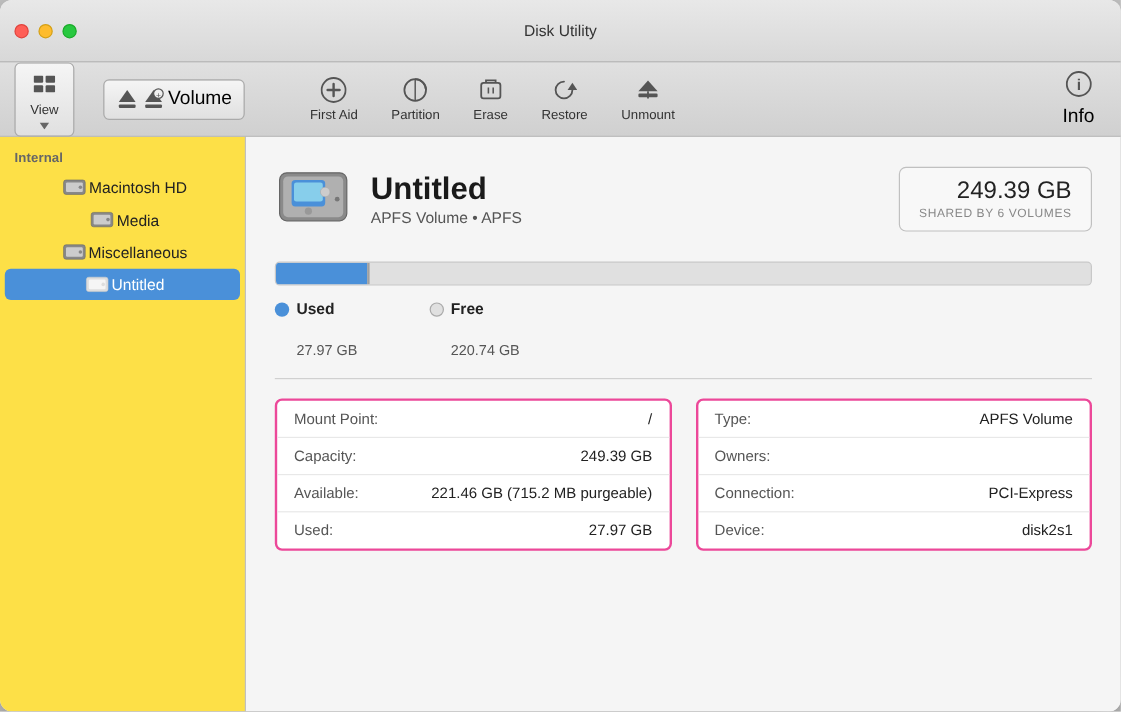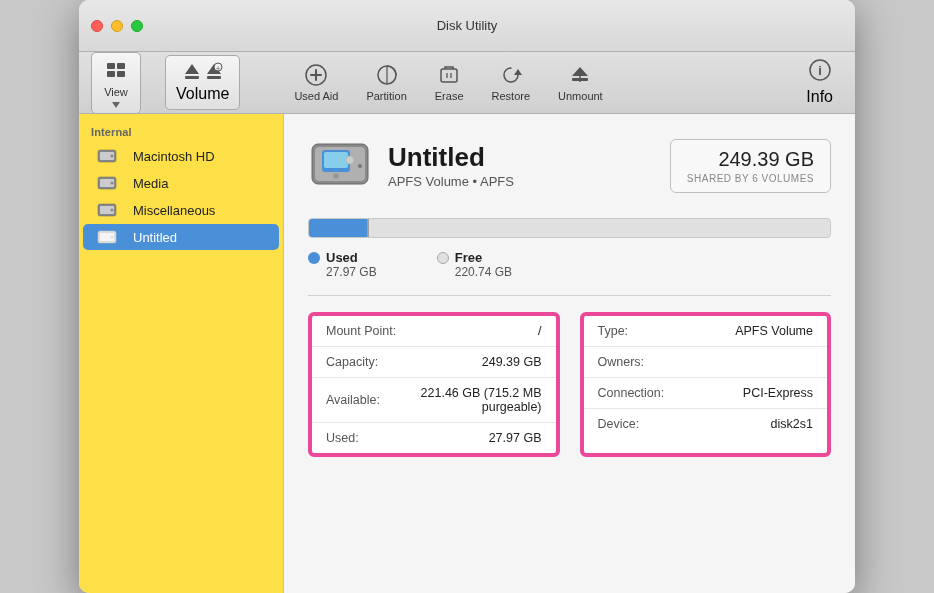--- a/index.html
+++ b/index.html
@@ -8,21 +8,21 @@
       font-family: -apple-system, BlinkMacSystemFont, "Helvetica Neue", Arial, sans-serif;
       background: #c8c8c8;
       width: 934px;
       height: 593px;
       display: flex;
       align-items: center;
       justify-content: center;
     }
 
     .window {
-      width: 776px;
+      width: 934px;
       height: 593px;
       background: #f0f0f0;
       border-radius: 10px;
       overflow: hidden;
       box-shadow: 0 10px 40px rgba(0,0,0,0.4);
       display: flex;
       flex-direction: column;
     }
 
     
@@ -97,21 +97,20 @@
     }
 
     .toolbar-btn .btn-label {
       font-size: 11px;
       color: #333;
       white-space: nowrap;
     }
 
     .toolbar-volume-group {
       display: flex;
-      flex-direction: column;
       align-items: center;
       gap: 3px;
       padding: 6px 10px;
       cursor: pointer;
       min-width: 70px;
       margin-right: 20px;
     }
 
     .volume-icons {
       display: flex;
@@ -153,27 +152,28 @@
       font-weight: 600;
       color: #666;
       padding: 4px 12px 4px 12px;
       text-transform: none;
       letter-spacing: 0.01em;
     }
 
     .sidebar-item {
       display: flex;
       align-items: center;
-      gap: 16px;
+      gap: 2px;
       padding: 5px 10px 5px 14px;
       cursor: pointer;
       font-size: 13px;
       color: #222;
       border-radius: 5px;
       margin: 1px 4px;
+      justify-content: center;
     }
 
     .sidebar-item.active {
       background: #4a90d9;
       color: white;
     }
 
     .sidebar-item.active .item-label { color: white; }
 
     .disk-icon {
@@ -289,21 +289,21 @@
     .legend-item {
       display: flex;
       flex-direction: column;
       align-items: flex-start;
     }
 
     .legend-header {
       display: flex;
       align-items: center;
       gap: 6px;
-      margin-bottom: 0;
+      margin-bottom: 20px;
     }
 
     .legend-dot {
       width: 12px;
       height: 12px;
       border-radius: 50%;
     }
 
     .legend-title {
       font-size: 13px;
@@ -324,21 +324,21 @@
     }
 
     
     .info-grid {
       display: flex;
       gap: 20px;
     }
 
     .info-col {
       flex: 1;
-      border: 4px solid #ec4899;
+      border: 2px solid #ec4899;
       border-radius: 6px;
       overflow: hidden;
       background: white;
     }
 
     .info-row {
       display: flex;
       align-items: center;
       padding: 8px 14px;
       border-bottom: 1px solid #e8e8e8;
@@ -410,21 +410,21 @@
 
     <div style="width:20px;"></div>
 
     <div class="toolbar-btn">
       <div class="icon-wrap">
         <svg width="22" height="22" viewBox="0 0 22 22" xmlns="http://www.w3.org/2000/svg">
           <circle cx="11" cy="11" r="10" stroke="#555" stroke-width="1.5" fill="none"></circle>
           <path d="M11 6 L11 16 M6 11 L16 11" stroke="#555" stroke-width="2" stroke-linecap="round"></path>
         </svg>
       </div>
-      <span class="btn-label">Used Aid</span>
+      <span class="btn-label">First Aid</span>
     </div>
 
     <div class="toolbar-btn">
       <div class="icon-wrap">
         <svg width="22" height="22" viewBox="0 0 22 22" xmlns="http://www.w3.org/2000/svg">
           <circle cx="11" cy="11" r="9" stroke="#555" stroke-width="1.5" fill="none"></circle>
           <path d="M11 2 A9 9 0 0 1 20 11" stroke="#555" stroke-width="1.5" fill="none"></path>
           <line x1="11" y1="2" x2="11" y2="20" stroke="#555" stroke-width="1.2"></line>
         </svg>
       </div>

